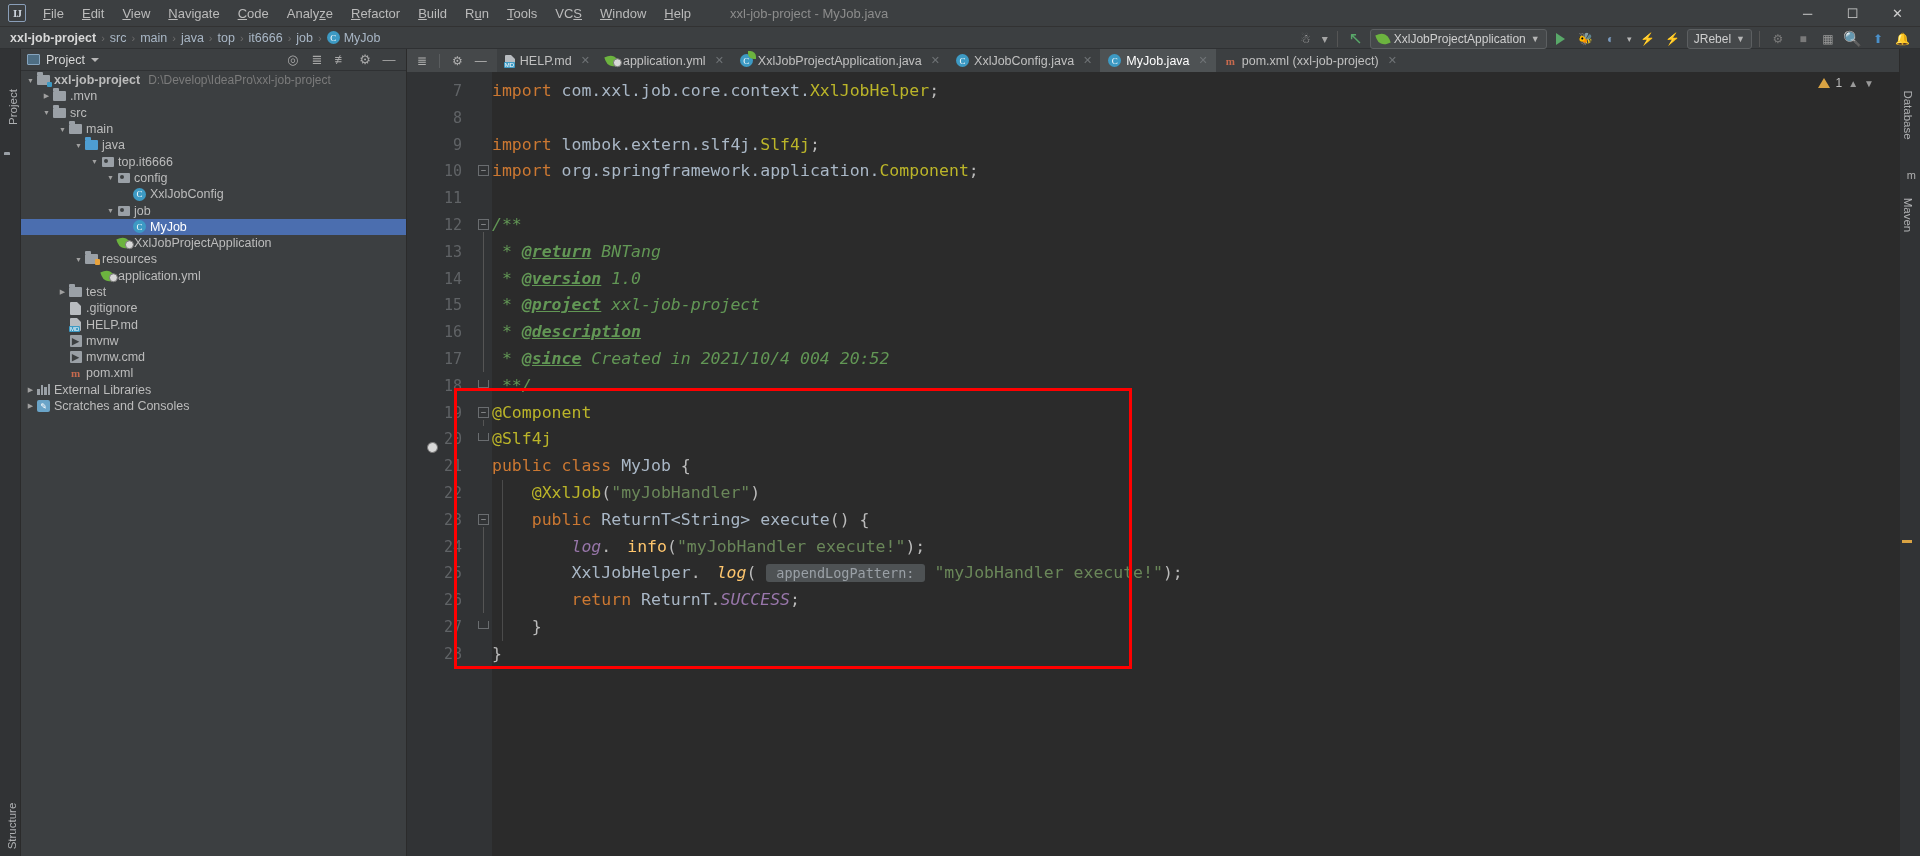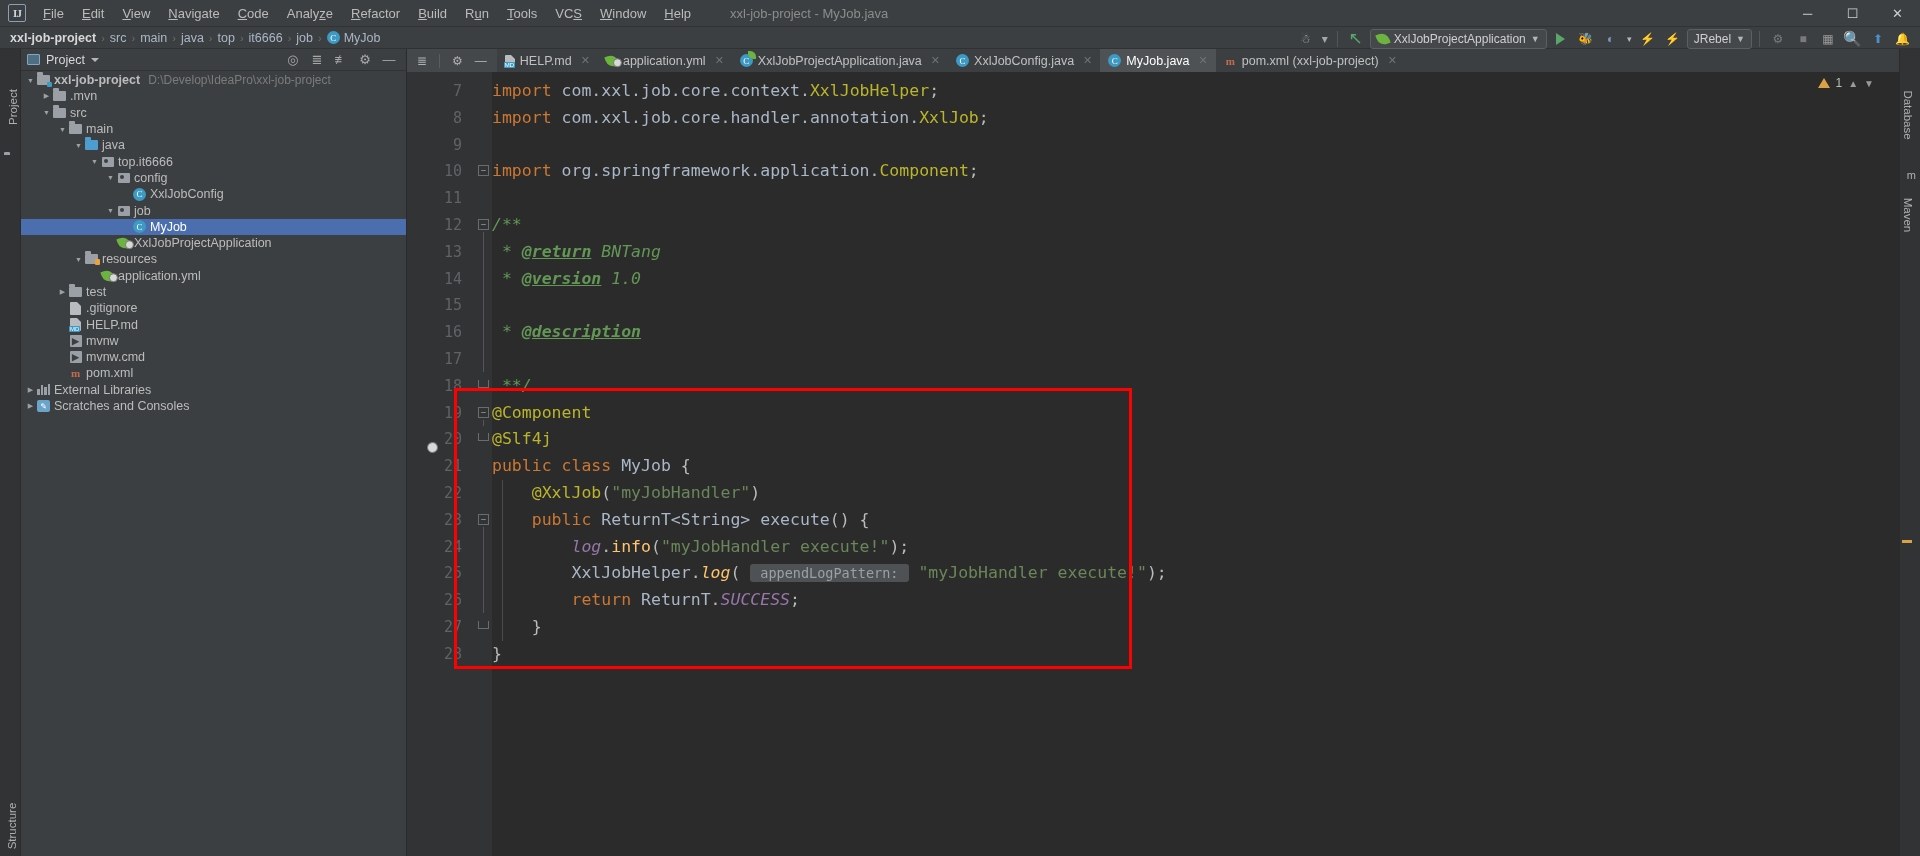--- a/index.html
+++ b/index.html
@@ -191,21 +191,21 @@
   .vline { position:absolute; left:13px; width:1px; background:#555; }
   .ind-guide { position:absolute; width:1px; background:#4b4b4b; }
 
   
   .kw  { color:#cc7832; }
   .str { color:#6a8759; }
   .cmt { color:#629755; font-style:italic; }
   .tag { color:#629755; font-style:italic; font-weight:bold; text-decoration:underline; }
   .ann { color:#bbb529; }
   .typ { color:#a9b7c6; }
-  .met { color:#ffc66d; }
+  .met { color:#ffc66d;margin-left:16px; }
   .fld2 { color:#9876aa; font-style:italic; }
   .txt { color:#a9b7c6; }
   .stat { color:#9876aa; font-style:italic; }
   .hint {
     background:#4e5254; color:#9aa0a6; font-size:13.5px;
     border-radius:3px; padding:1px 10px; font-style:normal;
   }
 
   #redbox {
     position:absolute; left:454px; top:388px; width:678px; height:281px;
@@ -604,27 +604,29 @@
       <div class="fold" style="top: 334.6px;">−</div>
       <div class="fold bot" style="top: 361.4px;"></div>
       <div class="fold" style="top: 441.8px;">−</div>
       <div class="fold bot" style="top: 549px;"></div>
       <div class="vline" style="top: 160px; height: 140px;"></div>
       <div class="vline" style="top: 347.6px; height: 6px;"></div>
       <div class="vline" style="top: 454.8px; height: 86.4px;"></div>
     </div>
   <div id="code-area">
       <div class="cline" style="position: absolute; top: 6px; left: 0px;"><span class="kw">import</span> <span class="txt">com.xxl.job.core.context.</span><span class="ann" style="color:#bbb529">XxlJobHelper</span>;</div>
-      <div class="cline" style="position: absolute; top: 32.8px; left: 0px;"><span class="kw">import</span> <span class="txt">com.xxl.job.core.handler.annotation.</span><span class="ann" style="color:#bbb529">XxlJob</span>;</div>
+      <div class="cline" style="position: absolute; top: 59.6px; left: 0px;"><span class="kw">import</span> <span class="txt">lombok.extern.slf4j.</span><span class="ann" style="color:#bbb529">Slf4j</span>;</div>
       <div class="cline" style="position: absolute; top: 86.4px; left: 0px;"><span class="kw">import</span> <span class="txt">org.springframework.application.</span><span class="ann" style="color:#bbb529">Component</span>;</div>
       <div class="cline" style="position: absolute; top: 113.2px; left: 0px;"></div>
       <div class="cline" style="position: absolute; top: 140px; left: 0px;"><span class="cmt">/**</span></div>
       <div class="cline" style="position: absolute; top: 166.8px; left: 0px;"><span class="cmt"> * </span><span class="tag">@return</span><span class="cmt"> BNTang</span></div>
       <div class="cline" style="position: absolute; top: 193.6px; left: 0px;"><span class="cmt"> * </span><span class="tag">@version</span><span class="cmt"> 1.0</span></div>
+      <div class="cline" style="position: absolute; top: 220.4px; left: 0px;"><span class="cmt"> * </span><span class="tag">@project</span><span class="cmt"> xxl-job-project</span></div>
       <div class="cline" style="position: absolute; top: 247.2px; left: 0px;"><span class="cmt"> * </span><span class="tag">@description</span><span class="cmt"></span></div>
+      <div class="cline" style="position: absolute; top: 274px; left: 0px;"><span class="cmt"> * </span><span class="tag">@since</span><span class="cmt"> Created in 2021/10/4 004 20:52</span></div>
       <div class="cline" style="position: absolute; top: 300.8px; left: 0px;"><span class="cmt"> **/</span></div>
       <div class="cline" style="position: absolute; top: 327.6px; left: 0px;"><span class="ann">@Component</span></div>
       <div class="cline" style="position: absolute; top: 354.4px; left: 0px;"><span class="ann">@Slf4j</span></div>
       <div class="cline" style="position: absolute; top: 381.2px; left: 0px;"><span class="kw">public</span> <span class="kw">class</span> <span class="typ">MyJob</span> {</div>
       <div class="cline" style="position: absolute; top: 408px; left: 0px;">    <span class="ann">@XxlJob</span>(<span class="str">"myJobHandler"</span>)</div>
       <div class="cline" style="position: absolute; top: 434.8px; left: 0px;">    <span class="kw">public</span> <span class="typ">ReturnT&lt;String&gt;</span> <span style="color:#a9b7c6">execute</span>() {</div>
       <div class="cline" style="position: absolute; top: 461.6px; left: 0px;">        <span class="fld2">log</span>.<span class="met">info</span>(<span class="str">"myJobHandler execute!"</span>);</div>
       <div class="cline" style="position: absolute; top: 488.4px; left: 0px;">        <span class="typ">XxlJobHelper</span>.<span class="met" style="font-style:italic">log</span>( <span class="hint">appendLogPattern:</span> <span class="str">"myJobHandler execute!"</span>);</div>
       <div class="cline" style="position: absolute; top: 515.2px; left: 0px;">        <span class="kw">return</span> <span class="typ">ReturnT</span>.<span class="stat">SUCCESS</span>;</div>
       <div class="cline" style="position: absolute; top: 542px; left: 0px;">    }</div>

